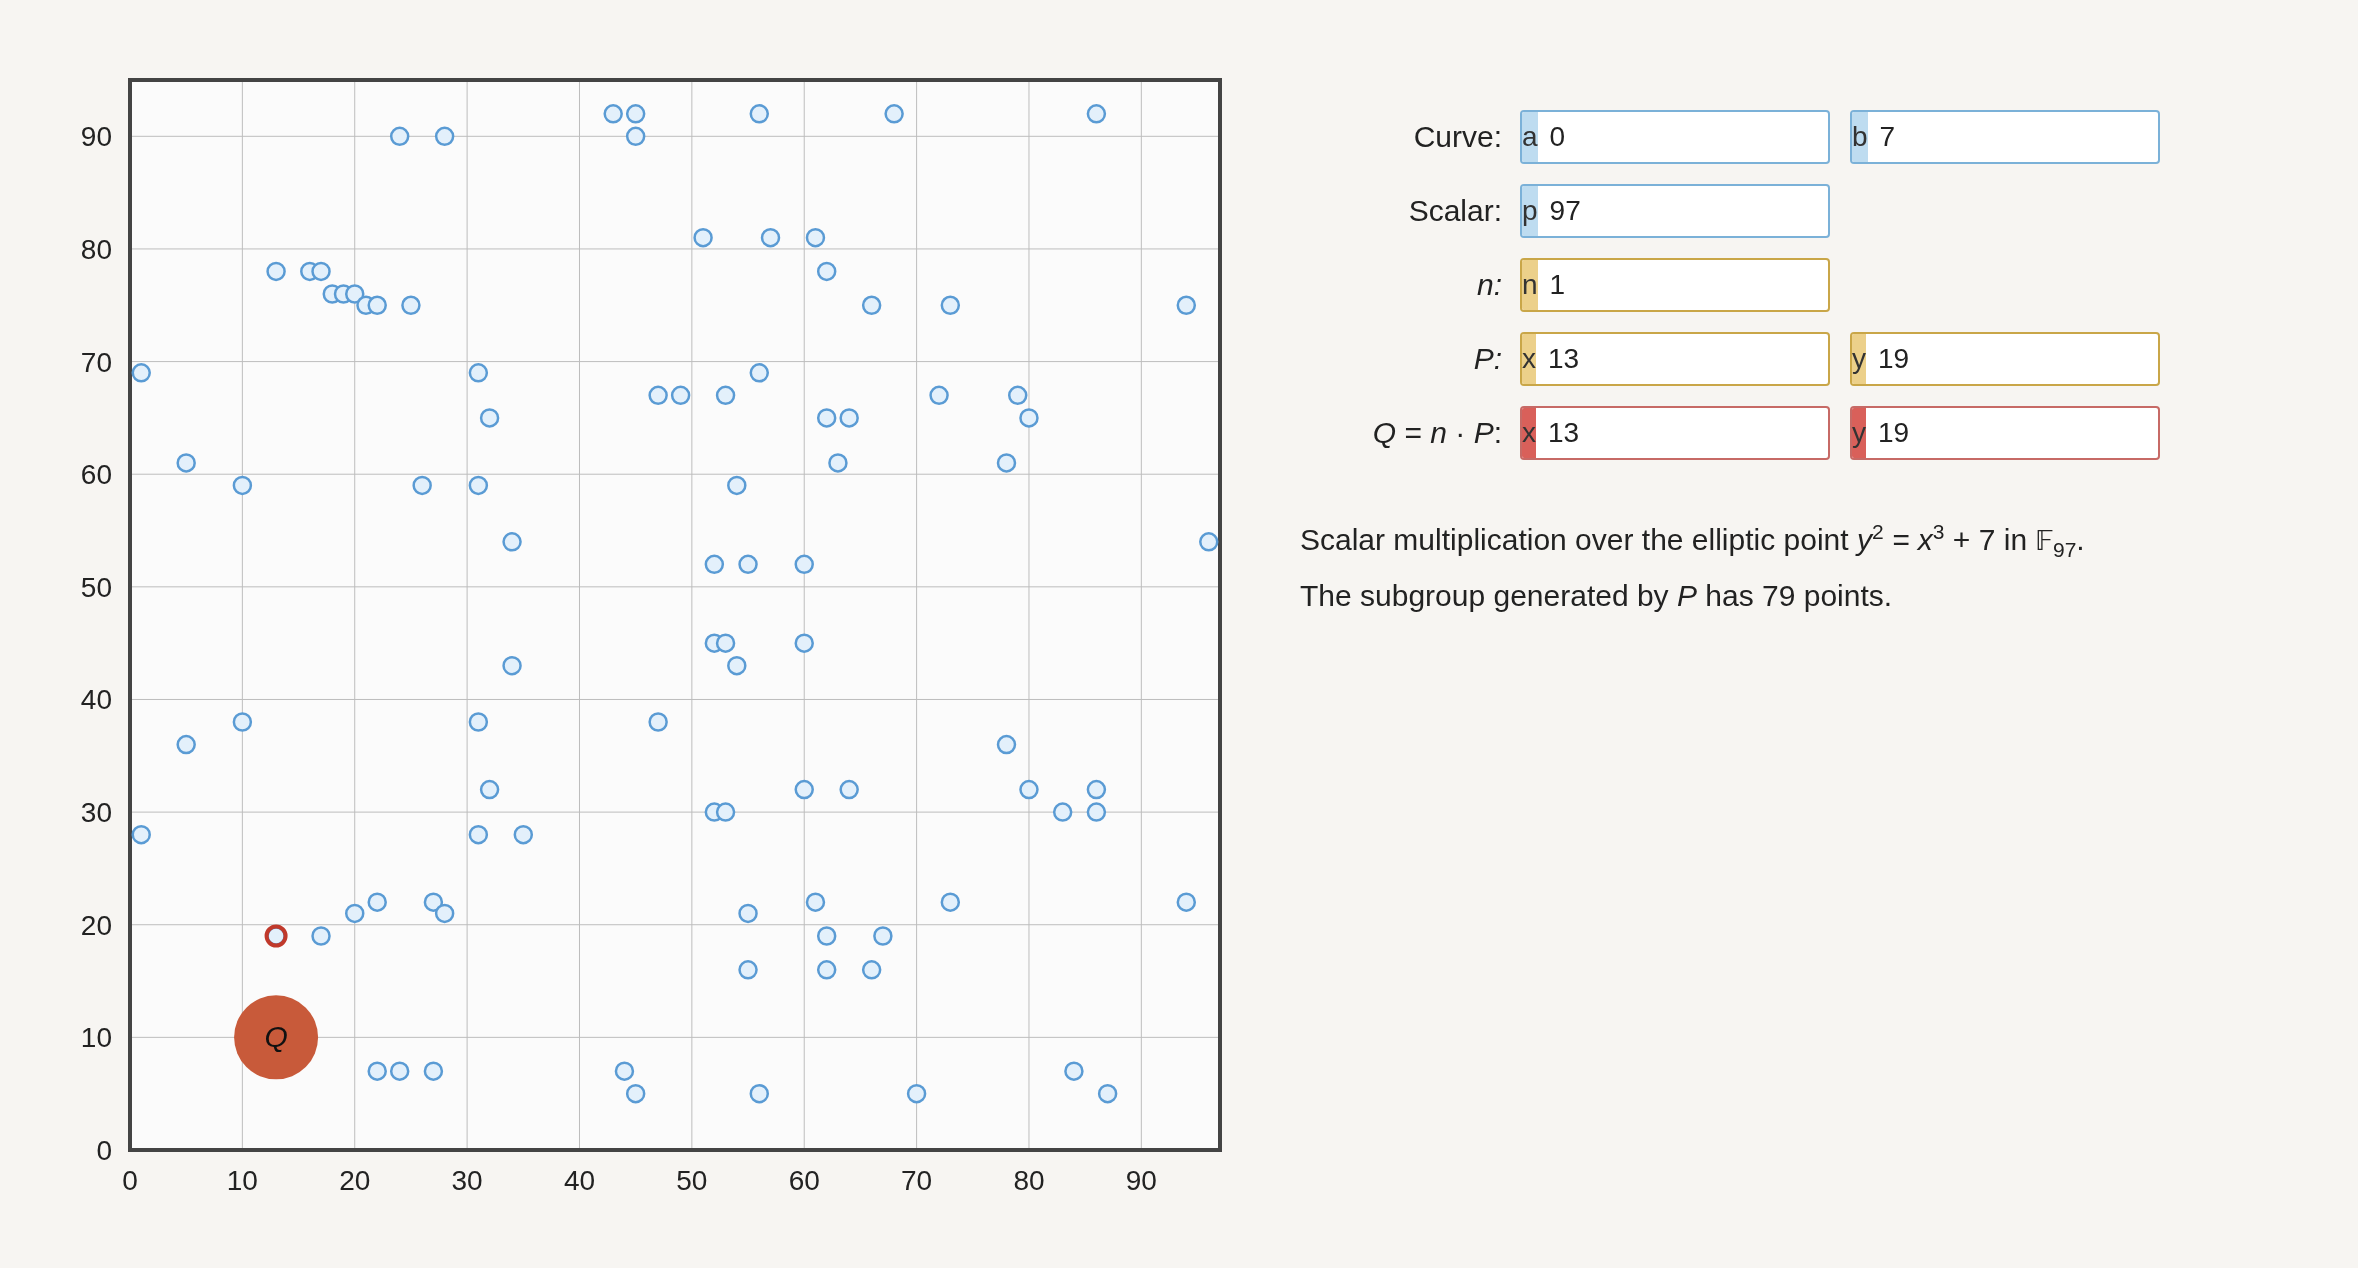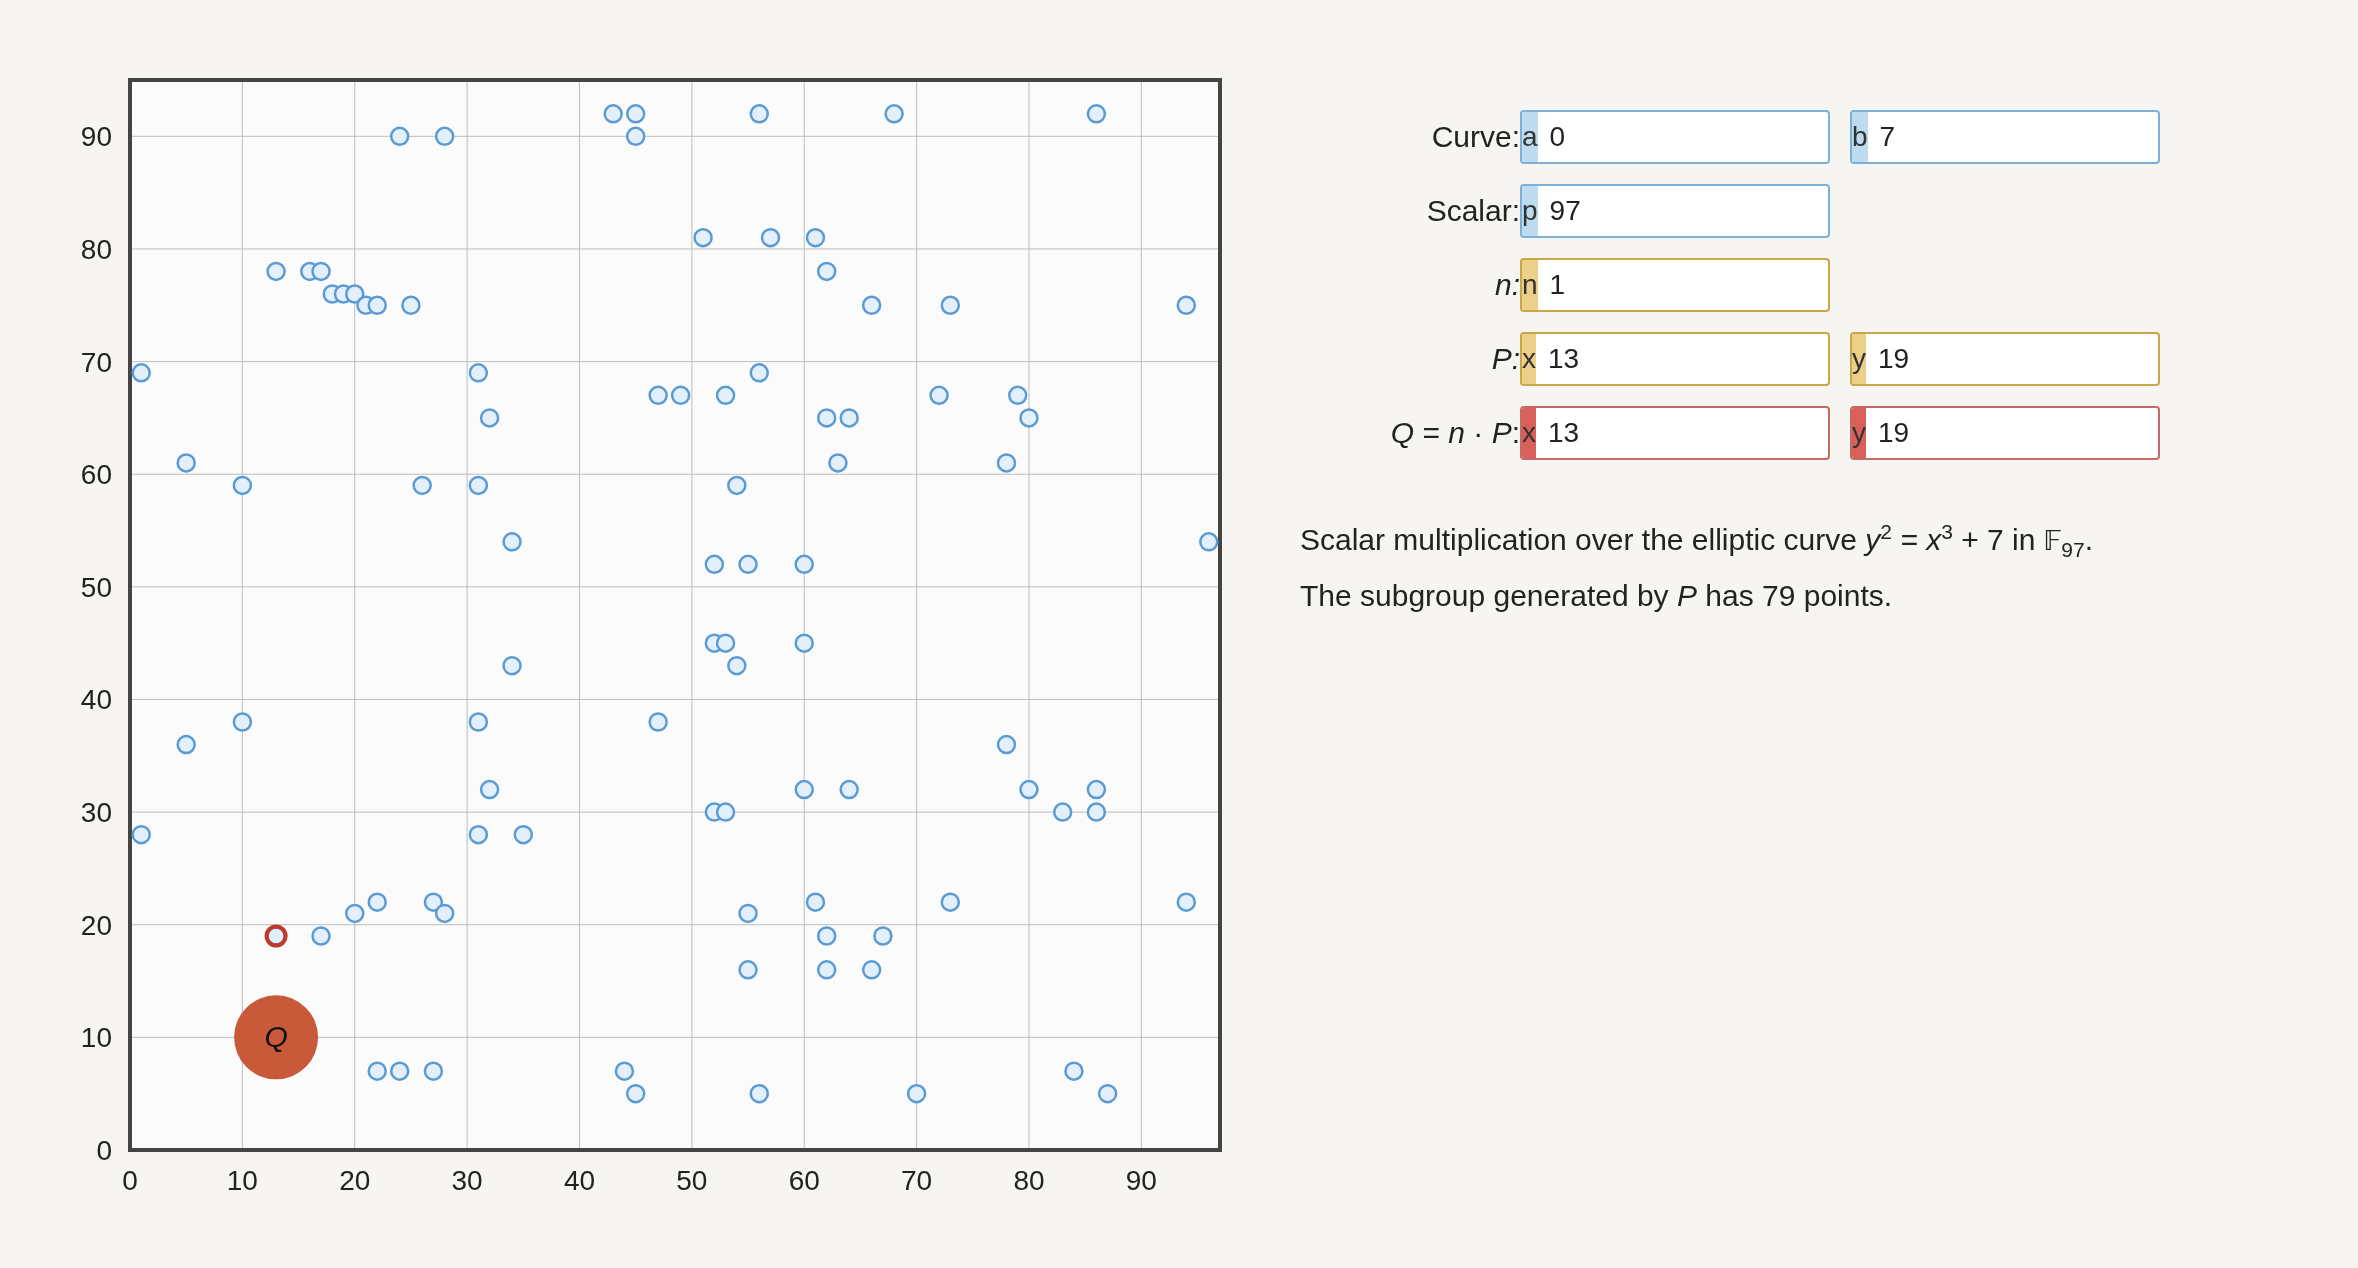--- a/index.html
+++ b/index.html
@@ -31,21 +31,21 @@
   svg.chart { display: block; }
   .axis-tick { font-size: 28px; fill: #222; }
   .grid { stroke: #bdbdbd; stroke-width: 1; }
   .frame { stroke: #444; stroke-width: 4; fill: #fbfbfb; }
   .pt { fill: #e3f0fb; stroke: #5a9bd4; stroke-width: 2.5; }
   .pP { fill: none; stroke: #c0392b; stroke-width: 4; }
   .qmark { fill: #c85a3a; stroke: none; }
   .qlabel { font-size: 30px; font-style: italic; fill: #111; dominant-baseline: middle; text-anchor: middle; }
 
   .form { display: grid; grid-template-columns: 220px 310px 20px 310px; row-gap: 20px; align-items: center; }
-  .lab { text-align: right; }
+  .lab { text-align: right; padding-right: 18px; }
   .it { font-style: italic; }
   .sup { font-size: 0.7em; vertical-align: super; }
   .sub { font-size: 0.7em; vertical-align: sub; }
   .bbF { font-family: "Cambria Math", "STIX Two Math", serif; }
 
   .field {
     display: flex; align-items: stretch;
     border: 2px solid; border-radius: 4px;
     height: 54px; background: #fff; overflow: hidden;
   }
@@ -259,20 +259,20 @@
       </div>
       <div></div>
       <div class="field c-red">
         <div class="tag">y</div>
         <input value="19" style="">
       </div>
     </div>
 
     <div class="desc">
       <p>
-        <span>Scalar multiplication over the elliptic curve </span><span class="it">y</span><span class="sup">2</span><span class="it"> = x</span><span class="sup">3</span><span> + 7</span><span> in </span><span class="bbF">𝔽</span><span class="sub">97</span><span>.</span>
+        <span>Scalar multiplication over the elliptic point </span><span class="it">y</span><span class="sup">2</span><span class="it"> = x</span><span class="sup">3</span><span> + 7</span><span> in </span><span class="bbF">𝔽</span><span class="sub">97</span><span>.</span>
       </p>
       <p>
         The subgroup generated by <span class="it">P</span> has 79 points.
       </p>
     </div>
   </div>
 </div>
 
 </body></html>

